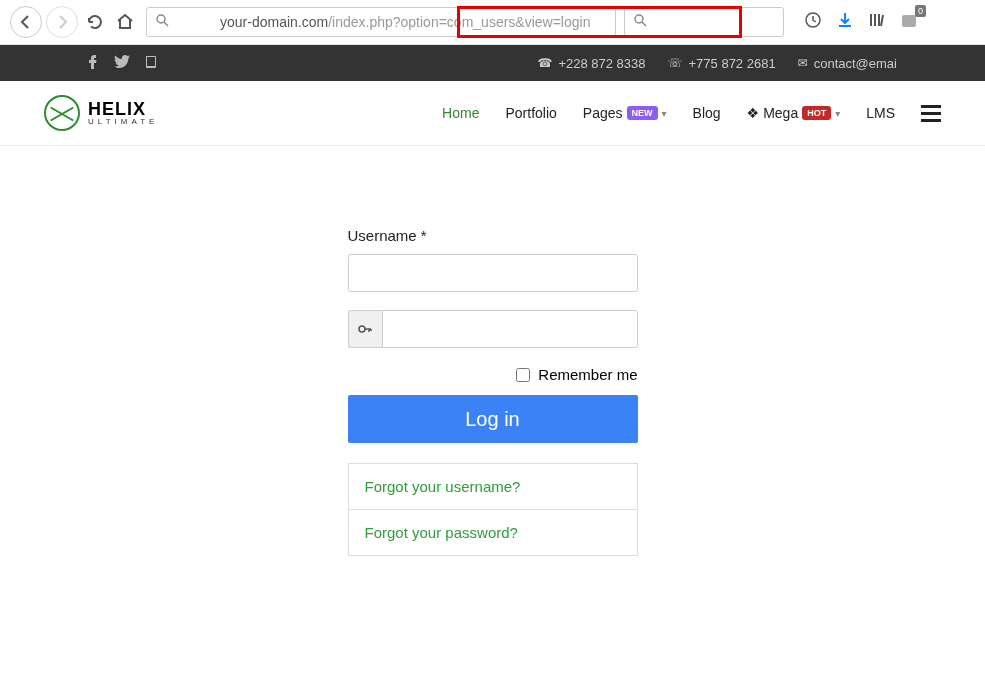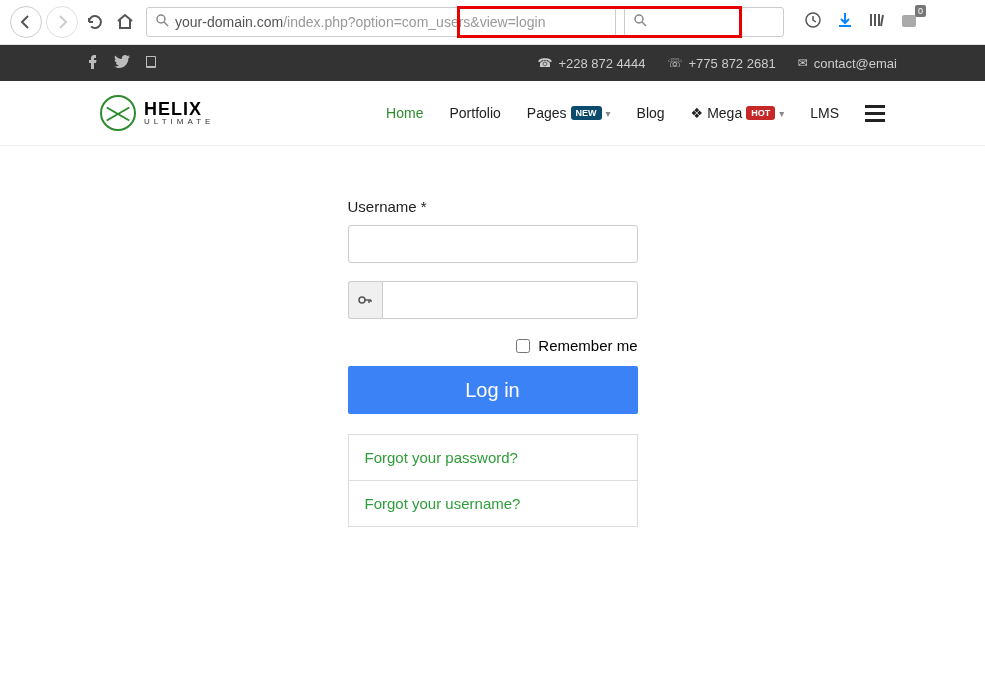--- a/index.html
+++ b/index.html
@@ -4,62 +4,62 @@
 <style>
   * { margin: 0; padding: 0; box-sizing: border-box; }
   body { font-family: Arial, Helvetica, sans-serif; background: #fff; width: 985px; }
   
   
   .browser-bar { display: flex; align-items: center; padding: 6px 10px; gap: 8px; background: #fff; border-bottom: 1px solid #e0e0e0; }
   .nav-btn-group { display: flex; align-items: center; gap: 4px; }
   .nav-circle { width: 32px; height: 32px; border: 1px solid #ccc; border-radius: 50%; display: flex; align-items: center; justify-content: center; color: #555; cursor: pointer; }
   .nav-circle.disabled { color: #bbb; border-color: #e0e0e0; }
   .nav-plain { width: 26px; height: 26px; display: flex; align-items: center; justify-content: center; color: #555; cursor: pointer; }
-  .url-bar { flex: 1; max-width: 470px; border: 1px solid #ccc; border-radius: 3px; display: flex; align-items: center; padding: 4px 8px; height: 30px; position: relative; }
+  .url-bar { flex: 1; max-width: 470px; border: 1px solid #ccc; border-radius: 3px; display: flex; align-items: center; padding: 4px 8px; height: 30px; position: relative; gap: 45px; }
   .url-bar .search-ic { color: #888; margin-right: 6px; }
   .url-text { font-size: 14px; color: #555; }
   .url-text .grey { color: #999; }
   .url-highlight { position: absolute; border: 3px solid #e60000; left: 310px; top: -2px; width: 285px; height: 32px; pointer-events: none; }
   .search-bar { width: 160px; border: 1px solid #ccc; border-radius: 3px; display: flex; align-items: center; padding: 4px 8px; height: 30px; }
   .toolbar-icons { display: flex; align-items: center; gap: 14px; margin-left: 12px; }
   .toolbar-icons .ic { color: #555; cursor: pointer; }
   .toolbar-icons .ic.blue { color: #0a84ff; }
   .ext-badge { position: relative; }
   .ext-badge .badge-num { position: absolute; top: -6px; right: -6px; background: #777; color: #fff; font-size: 9px; padding: 1px 3px; border-radius: 2px; }
   
   
   .topbar { background: #333; color: #fff; height: 36px; display: flex; align-items: center; padding: 0 88px; font-size: 13px; }
   .topbar-left { display: flex; gap: 14px; }
   .topbar-left .soc { color: #bbb; cursor: pointer; }
   .topbar-right { margin-left: auto; display: flex; gap: 22px; align-items: center; }
   .topbar-right .contact { color: #ccc; display: flex; align-items: center; gap: 6px; }
   .topbar-right .contact .ic { font-size: 12px; }
   
   
-  .mainnav { display: flex; align-items: center; padding: 14px 100px; border-bottom: 1px solid #eee; }
+  .mainnav { display: flex; align-items: center; padding: 14px 44px; border-bottom: 1px solid #eee; }
   .logo { display: flex; align-items: center; gap: 8px; }
   .logo-mark { width: 36px; height: 36px; border: 2px solid #2e8b2e; border-radius: 50%; position: relative; }
   .logo-mark::before, .logo-mark::after { content: ''; position: absolute; width: 26px; height: 2px; background: #2e8b2e; top: 16px; left: 3px; }
   .logo-mark::before { transform: rotate(30deg); }
   .logo-mark::after { transform: rotate(-30deg); }
   .logo-text { display: flex; flex-direction: column; line-height: 1; }
   .logo-text .main { font-weight: 900; font-size: 18px; letter-spacing: 1px; }
   .logo-text .sub { font-size: 8px; letter-spacing: 4px; color: #333; }
   .nav-links { margin-left: auto; display: flex; align-items: center; gap: 26px; font-size: 14px; }
   .nav-links .link { color: #222; cursor: pointer; display: flex; align-items: center; gap: 4px; }
   .nav-links .link.active { color: #2e8b2e; }
   .pill { font-size: 9px; color: #fff; padding: 2px 5px; border-radius: 3px; font-weight: bold; }
-  .pill.new { background: #0c4a6e; }
+  .pill.new { background: #8b5cf6; }
   .pill.hot { background: #c62828; }
   .chev { font-size: 10px; color: #888; }
   .burger { display: flex; flex-direction: column; gap: 4px; cursor: pointer; }
   .burger span { width: 20px; height: 3px; background: #222; }
   
   
-  .form-wrap { max-width: 290px; margin: 52px auto 0; }
+  .form-wrap { max-width: 290px; margin: 81px auto 0; }
   .field { margin-bottom: 18px; }
   .field label { display: block; font-size: 15px; color: #222; margin-bottom: 10px; }
   .field input[type="text"], .field input[type="password"] { width: 100%; height: 38px; border: 1px solid #ccc; border-radius: 3px; padding: 0 10px; font-size: 14px; }
   .pw-wrap { display: flex; }
   .pw-icon { width: 40px; height: 38px; border: 1px solid #ccc; border-right: none; border-radius: 3px 0 0 3px; background: #f0f0f0; display: flex; align-items: center; justify-content: center; color: #555; }
   .pw-wrap input { border-radius: 0 3px 3px 0 !important; }
   .remember { display: flex; align-items: center; gap: 8px; margin-bottom: 12px; font-size: 15px; justify-content: flex-end; }
   .remember input { width: 14px; height: 14px; }
   .login-btn { width: 100%; height: 48px; background: #3b82f6; color: #fff; border: none; font-size: 20px; cursor: pointer; border-radius: 2px; }
   .link-list { margin-top: 20px; border: 1px solid #ddd; }
@@ -145,21 +145,21 @@
     <span class="soc"><svg width="16" height="14" viewBox="0 0 16 14">
           <path d="M16 1.5c-.6.3-1.2.5-1.9.6.7-.4 1.2-1 1.4-1.8-.6.4-1.3.7-2.1.8C12.8.4 12 0 11 0 9.2 0 7.8 1.5 7.8 3.3c0 .3 0 .5.1.8C5.2 3.9 2.8 2.6 1.1.6.8 1.1.7 1.7.7 2.3c0 1.1.6 2.1 1.5 2.7-.5 0-1-.2-1.5-.4v.1c0 1.6 1.1 2.9 2.6 3.2-.3.1-.6.1-.9.1-.2 0-.4 0-.6-.1.4 1.3 1.6 2.3 3.1 2.3-1.1.9-2.5 1.4-4.1 1.4H0c1.5.9 3.2 1.5 5 1.5 6 0 9.3-5 9.3-9.3v-.4c.7-.5 1.2-1 1.7-1.8z" fill="#bbb"></path>
         </svg></span>
     <span class="soc"><svg width="14" height="14" viewBox="0 0 14 14">
           <path d="M2 1h9a1 1 0 0 1 1 1v10a1 1 0 0 1-1 1H3a1 1 0 0 1-1-1V1zm1 1v9h8V2H3z" fill="#bbb"></path>
         </svg></span>
   </div>
   <div class="topbar-right">
     <span class="contact">
         <span class="ic">☎</span>
-        <span>+228 872 4444</span>
+        <span>+228 872 8338</span>
       </span>
     <span class="contact">
         <span class="ic">☏</span>
         <span>+775 872 2681</span>
       </span>
     <span class="contact">
         <span class="ic">✉</span>
         <span>contact@emai</span>
       </span>
   </div>
@@ -213,18 +213,18 @@
         </div>
         <input type="password" style="">
       </div>
     </div>
     <div class="remember">
       <input type="checkbox" style="">
       <span>Remember me</span>
     </div>
     <button class="login-btn">Log in</button>
     <div class="link-list">
+      <div class="item">Forgot your username?</div>
       <div class="item">Forgot your password?</div>
-      <div class="item">Forgot your username?</div>
     </div>
   </div>
 
 </div>
 
 </body></html>

